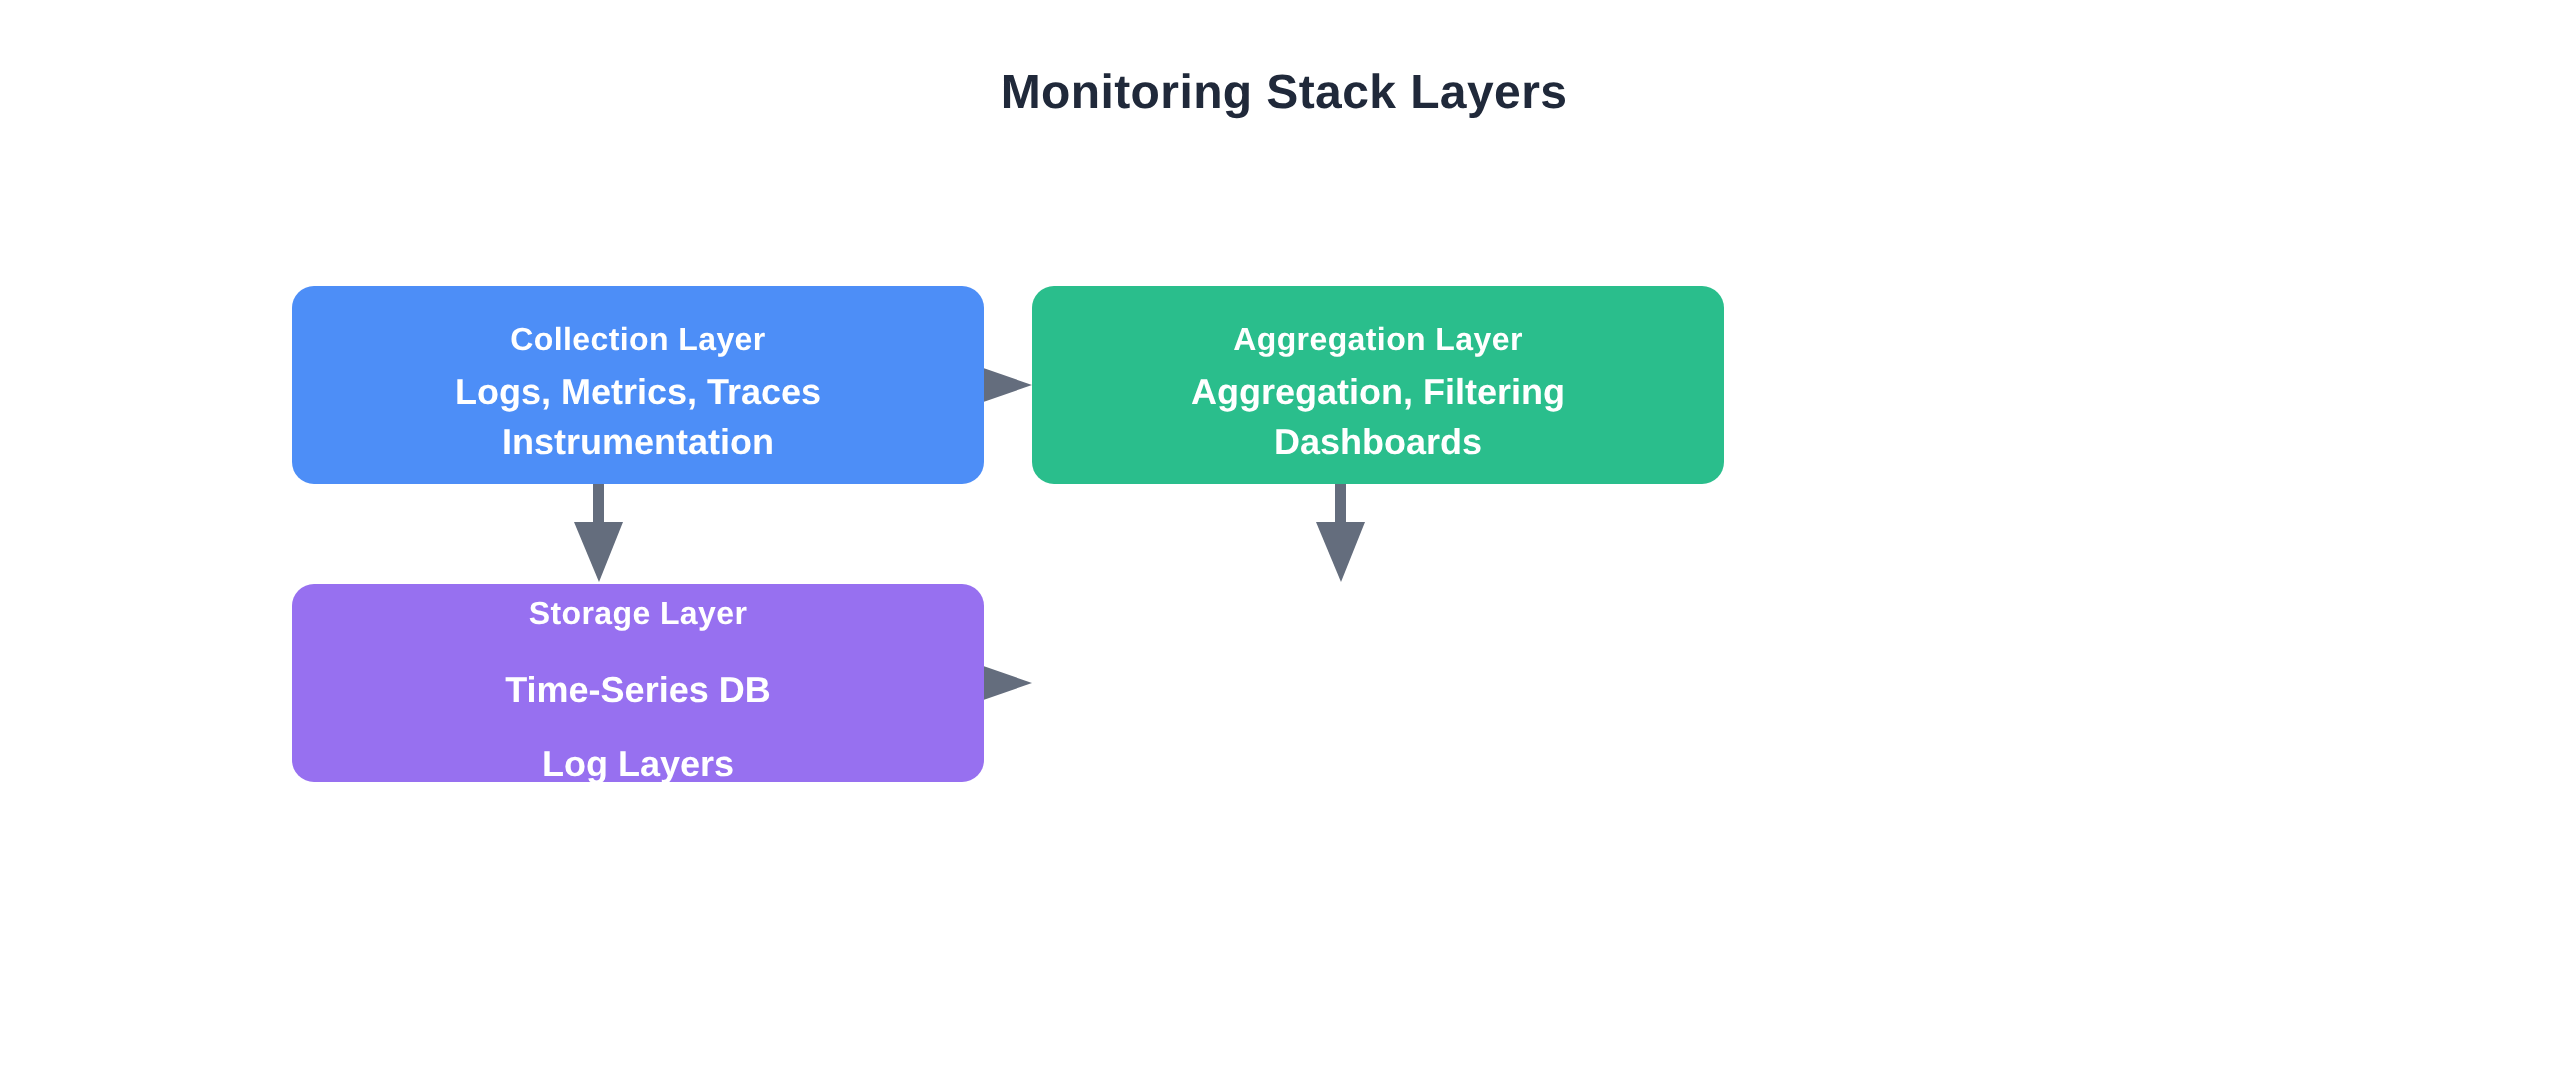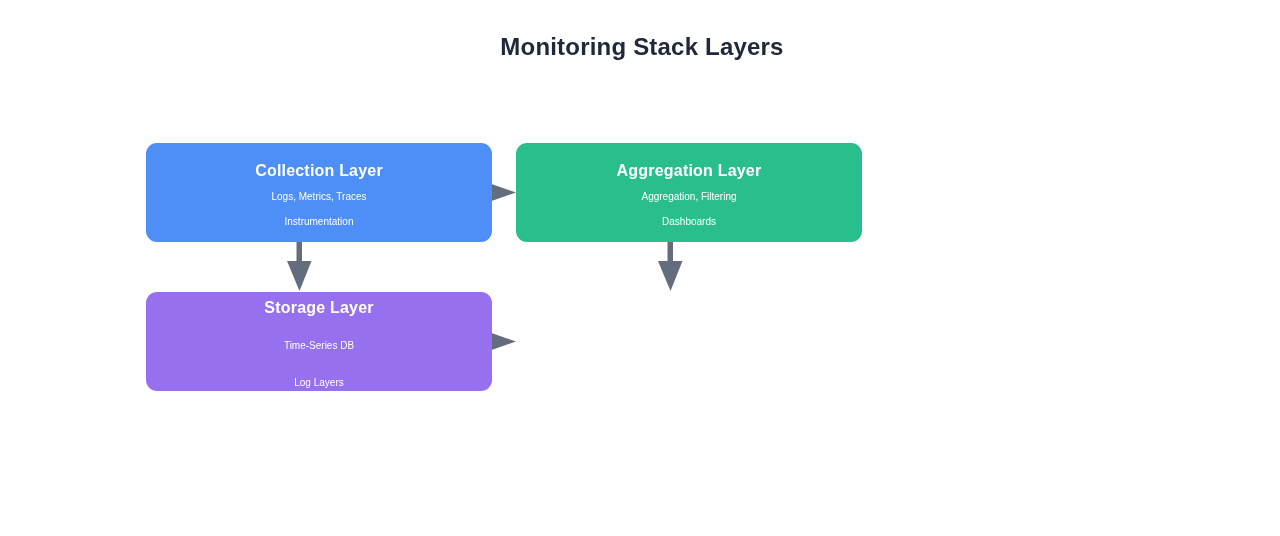--- a/index.html
+++ b/index.html
@@ -51,22 +51,22 @@
     padding-top: 6px;
     box-sizing: border-box;
   }
   .node-title {
     font-size: 16px;
     font-weight: 700;
     line-height: 26px;
     letter-spacing: 0.2px;
   }
   .node-line {
-    font-size: 10px;
-    font-weight: 400;
+    font-size: 18px;
+    font-weight: 700;
     line-height: 25px;
   }
   .node-collection    { left: 146px; top: 143px; background: var(--collection, #4d8ef7); }
   .node-processing    { left: 516px; top: 143px; background: var(--processing, #2abe8c); }
   .node-storage       { left: 146px; top: 292px; background: var(--storage, #9770f0); gap: 12px; }
   .node-visualization { left: 516px; top: 292px; background: var(--visualization, #f4a71d); }
 </style>
 </head>
 <body>
 

